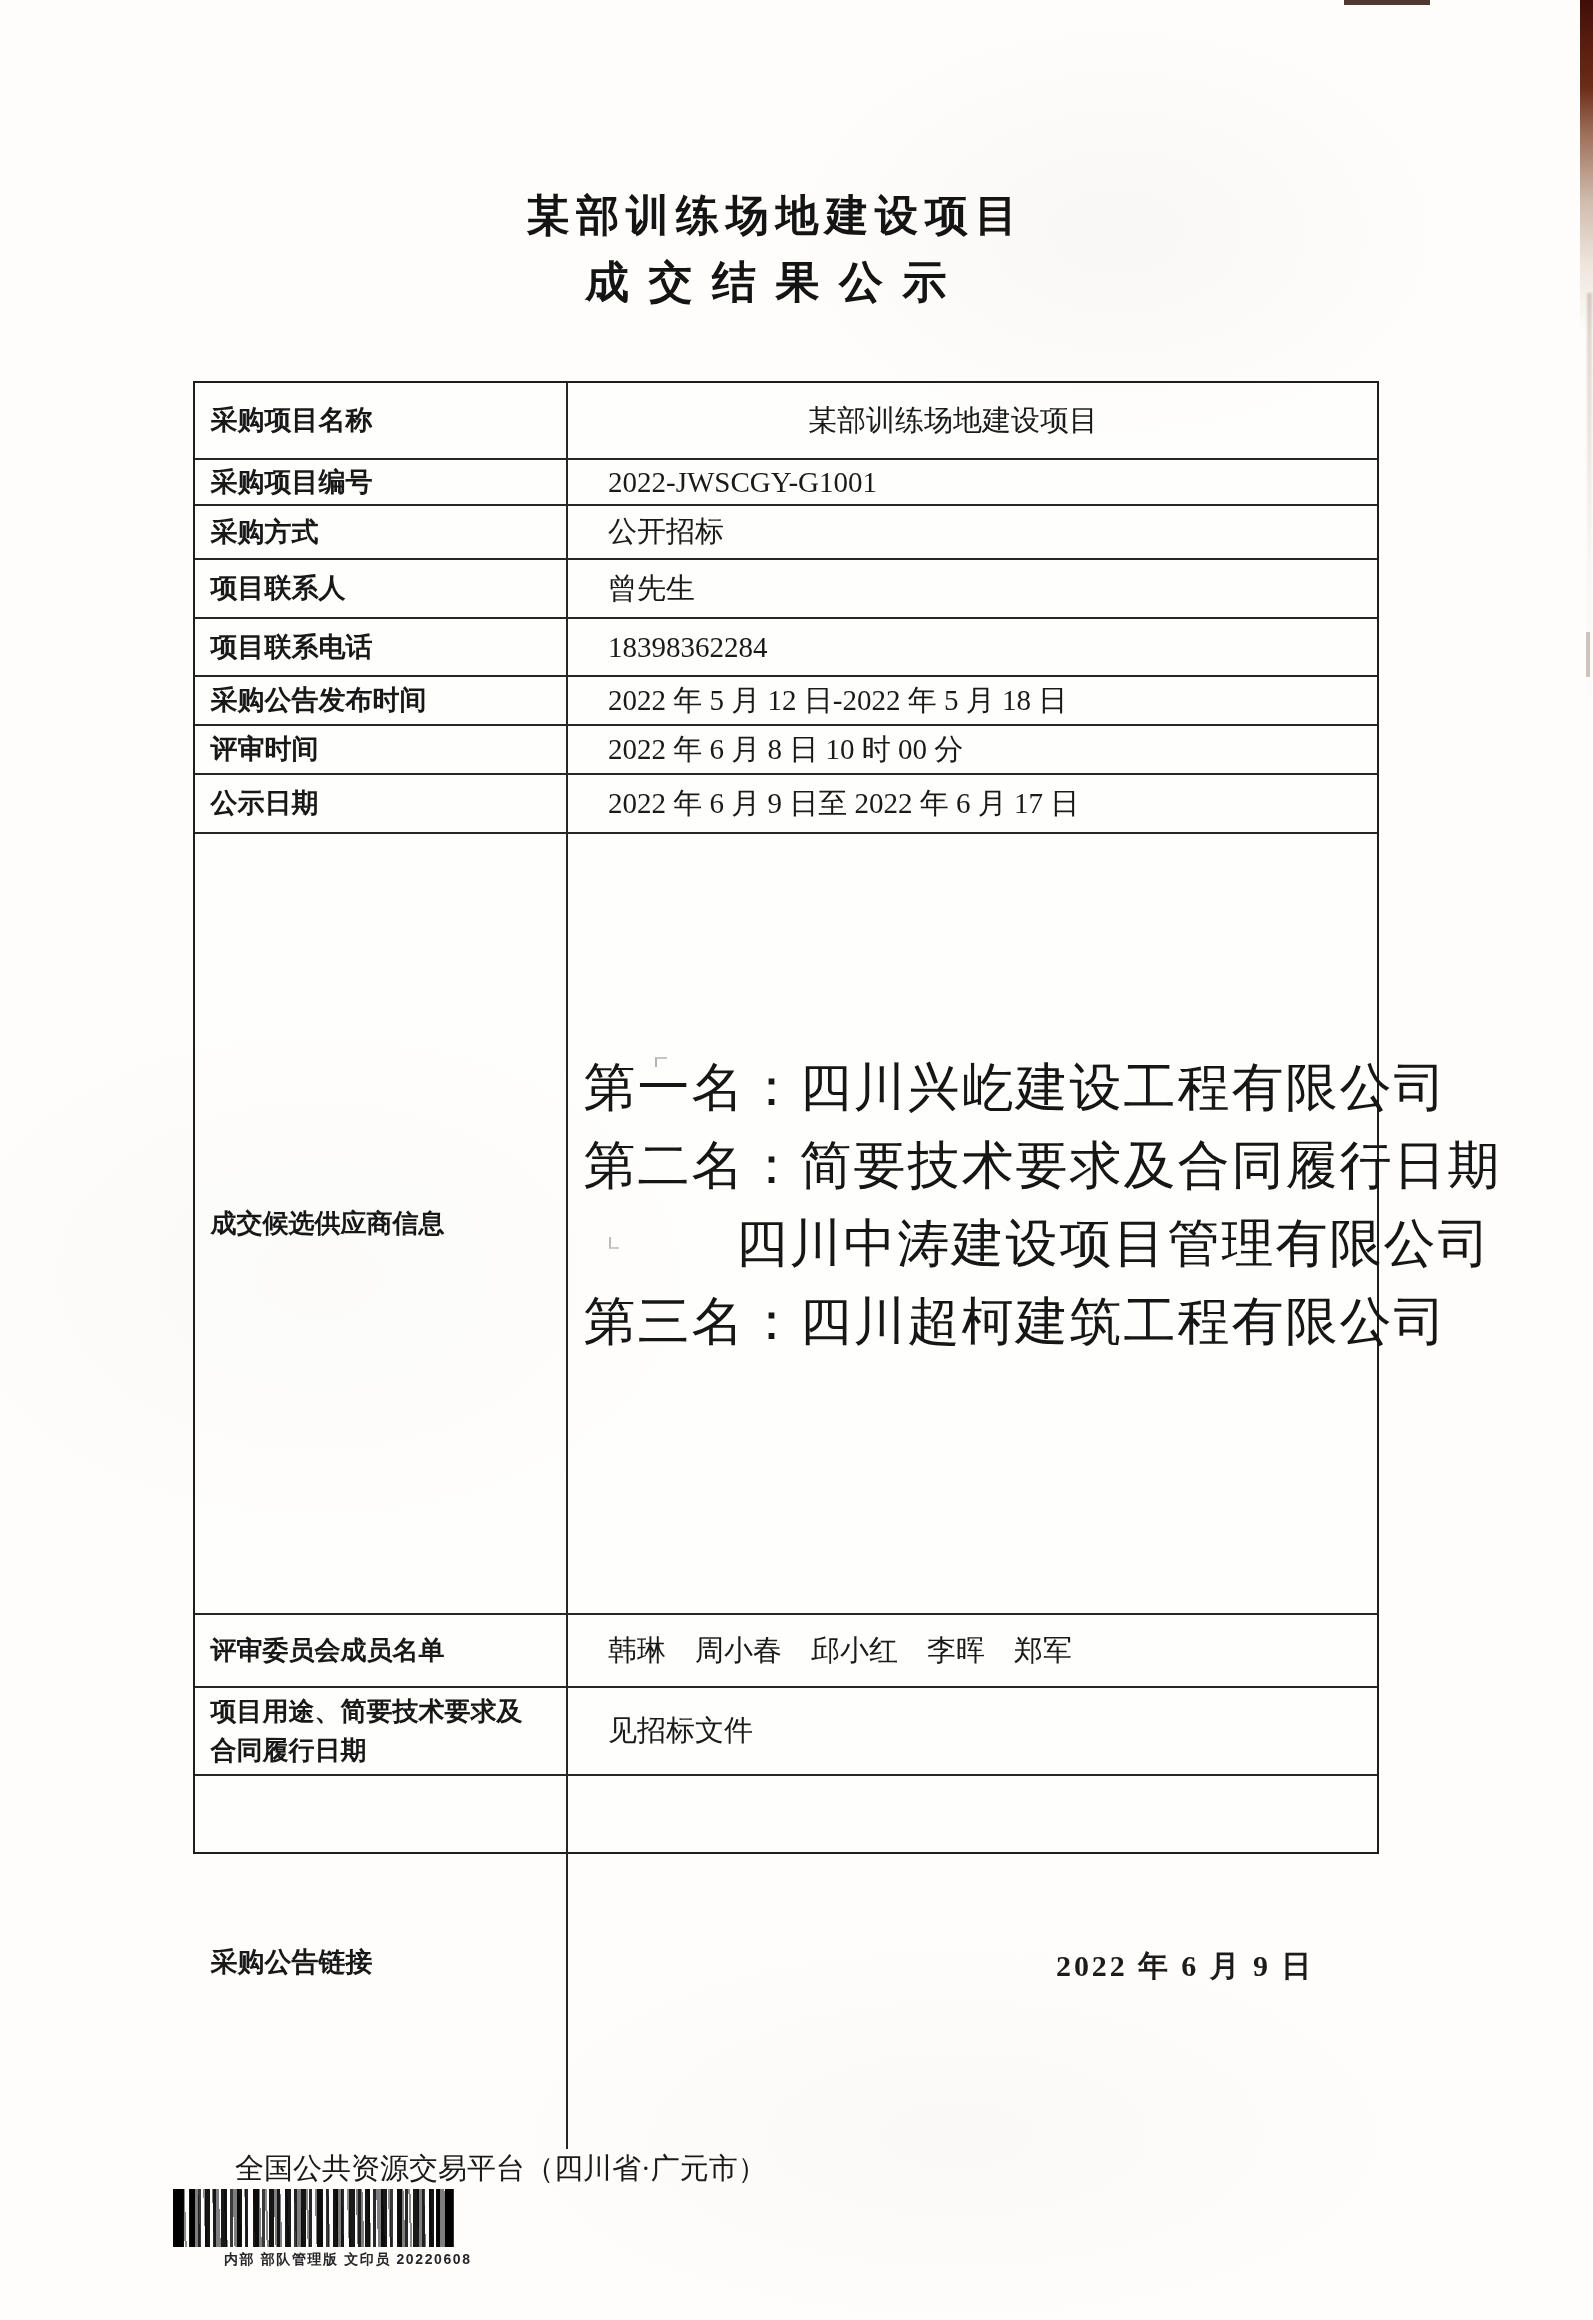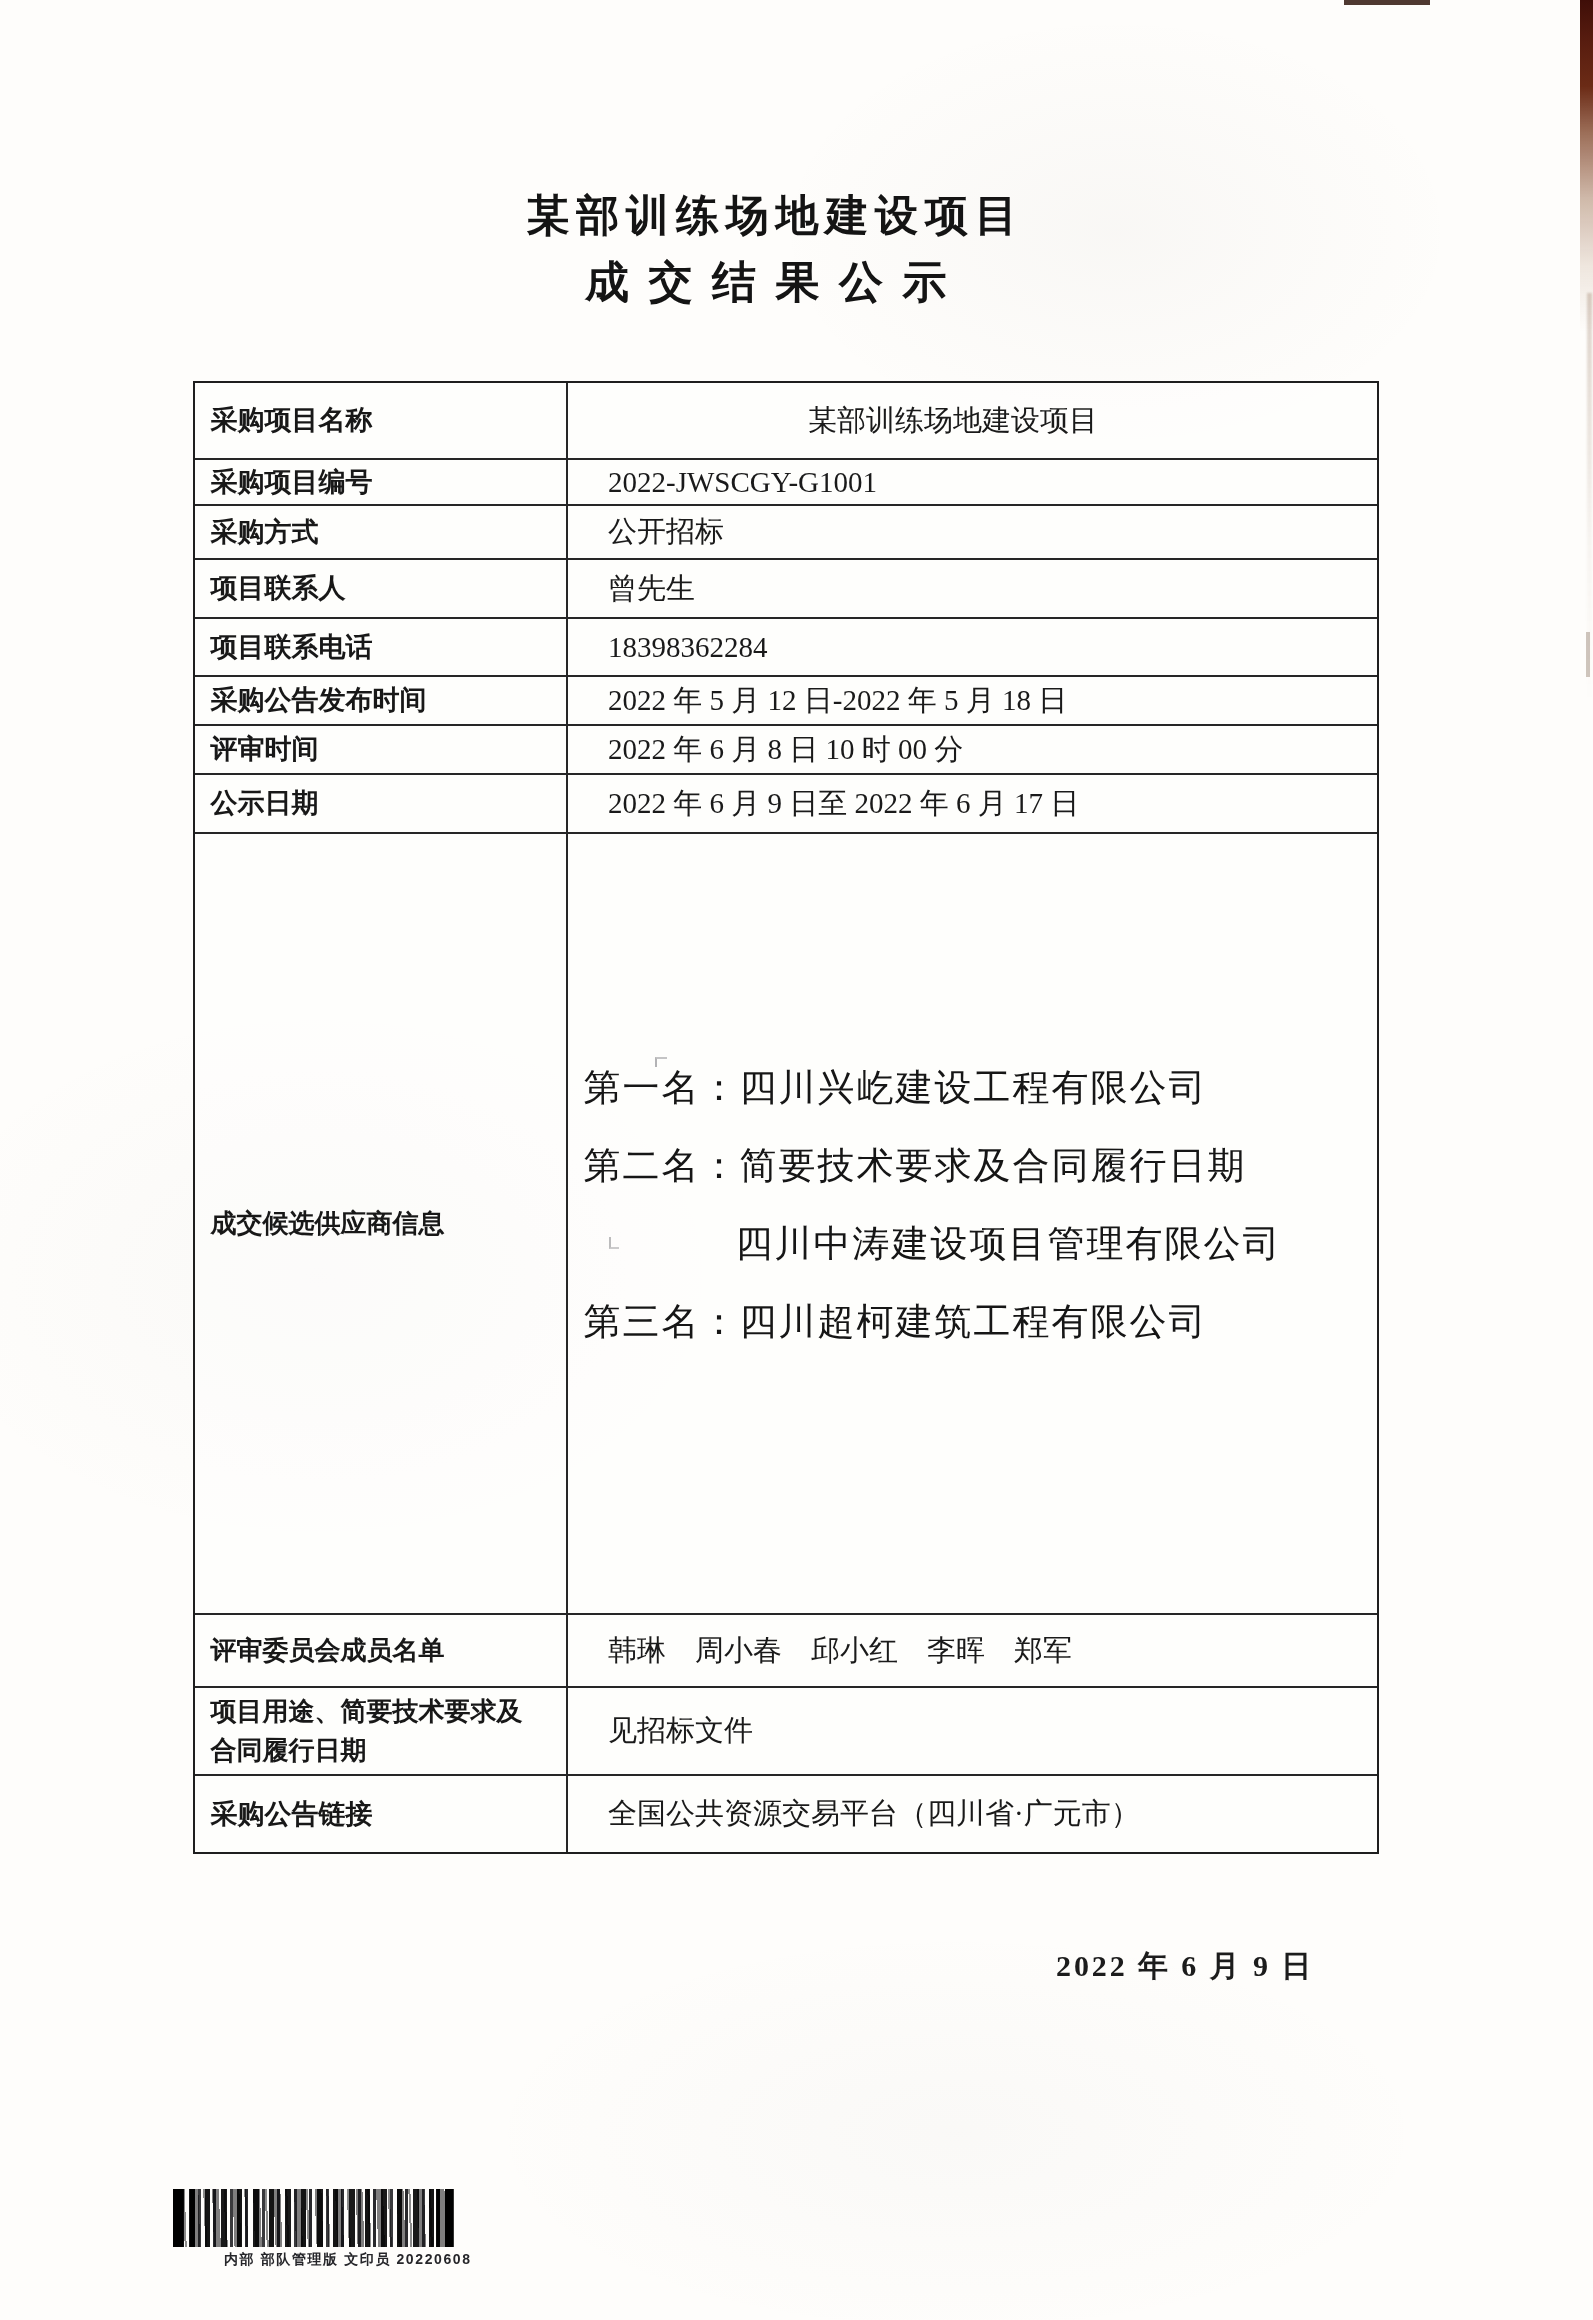--- a/index.html
+++ b/index.html
@@ -45,39 +45,39 @@
   .title-l1{font-size:43px;line-height:49px;letter-spacing:6.8px;}
   .title-l2{font-size:44px;line-height:49px;letter-spacing:19.5px;margin-top:17.6px;}
 
   
   .doc-table{
     position:absolute;left:193px;top:381px;width:1186px;
     border:2.9px solid #1e1e1e;
     background:rgba(255,255,255,0.35);
   }
   .row{display:flex;border-bottom:2px solid #262626;}
-  .row:last-child{border-bottom:none;}
+  .row:last-child{border-bottom:none;flex-direction:column;}
   .cell{display:flex;align-items:center;}
   .cell.lbl{
     width:373px;flex:0 0 373px;
     border-right:2px solid #262626;
     padding:3.9px 23.4px 3.9px 15.6px;
     font-weight:bold;font-size:27px;line-height:1.5;
     color:#181818;
   }
   .cell.val{flex:1;padding-left:40px;font-size:29px;color:#1a1a1a;}
   .cell.val.center{justify-content:center;padding-left:0;padding-right:39px;}
 
   
   .supplier-cell{
     flex:1;display:flex;flex-direction:column;align-items:flex-start;
     padding:233px 0 0 15.6px;
   }
   .supplier-line{
-    font-size:37px;line-height:41px;margin-bottom:37px;
+    font-size:52px;line-height:41px;margin-bottom:37px;
     letter-spacing:2px;color:#161616;white-space:nowrap;
   }
   .supplier-line.indent{padding-left:152px;text-align:center;}
 
   
   .speck1{position:absolute;left:655px;top:1057px;width:11.7px;height:9.8px;
     border-left:2px solid rgba(90,90,95,0.45);border-top:2px solid rgba(90,90,95,0.35);filter:blur(0.5px);}
   .speck2{position:absolute;left:609px;top:1237px;width:9.8px;height:11.7px;
     border-left:2px solid rgba(90,90,95,0.4);border-bottom:2px solid rgba(90,90,95,0.3);filter:blur(0.5px);}
 

